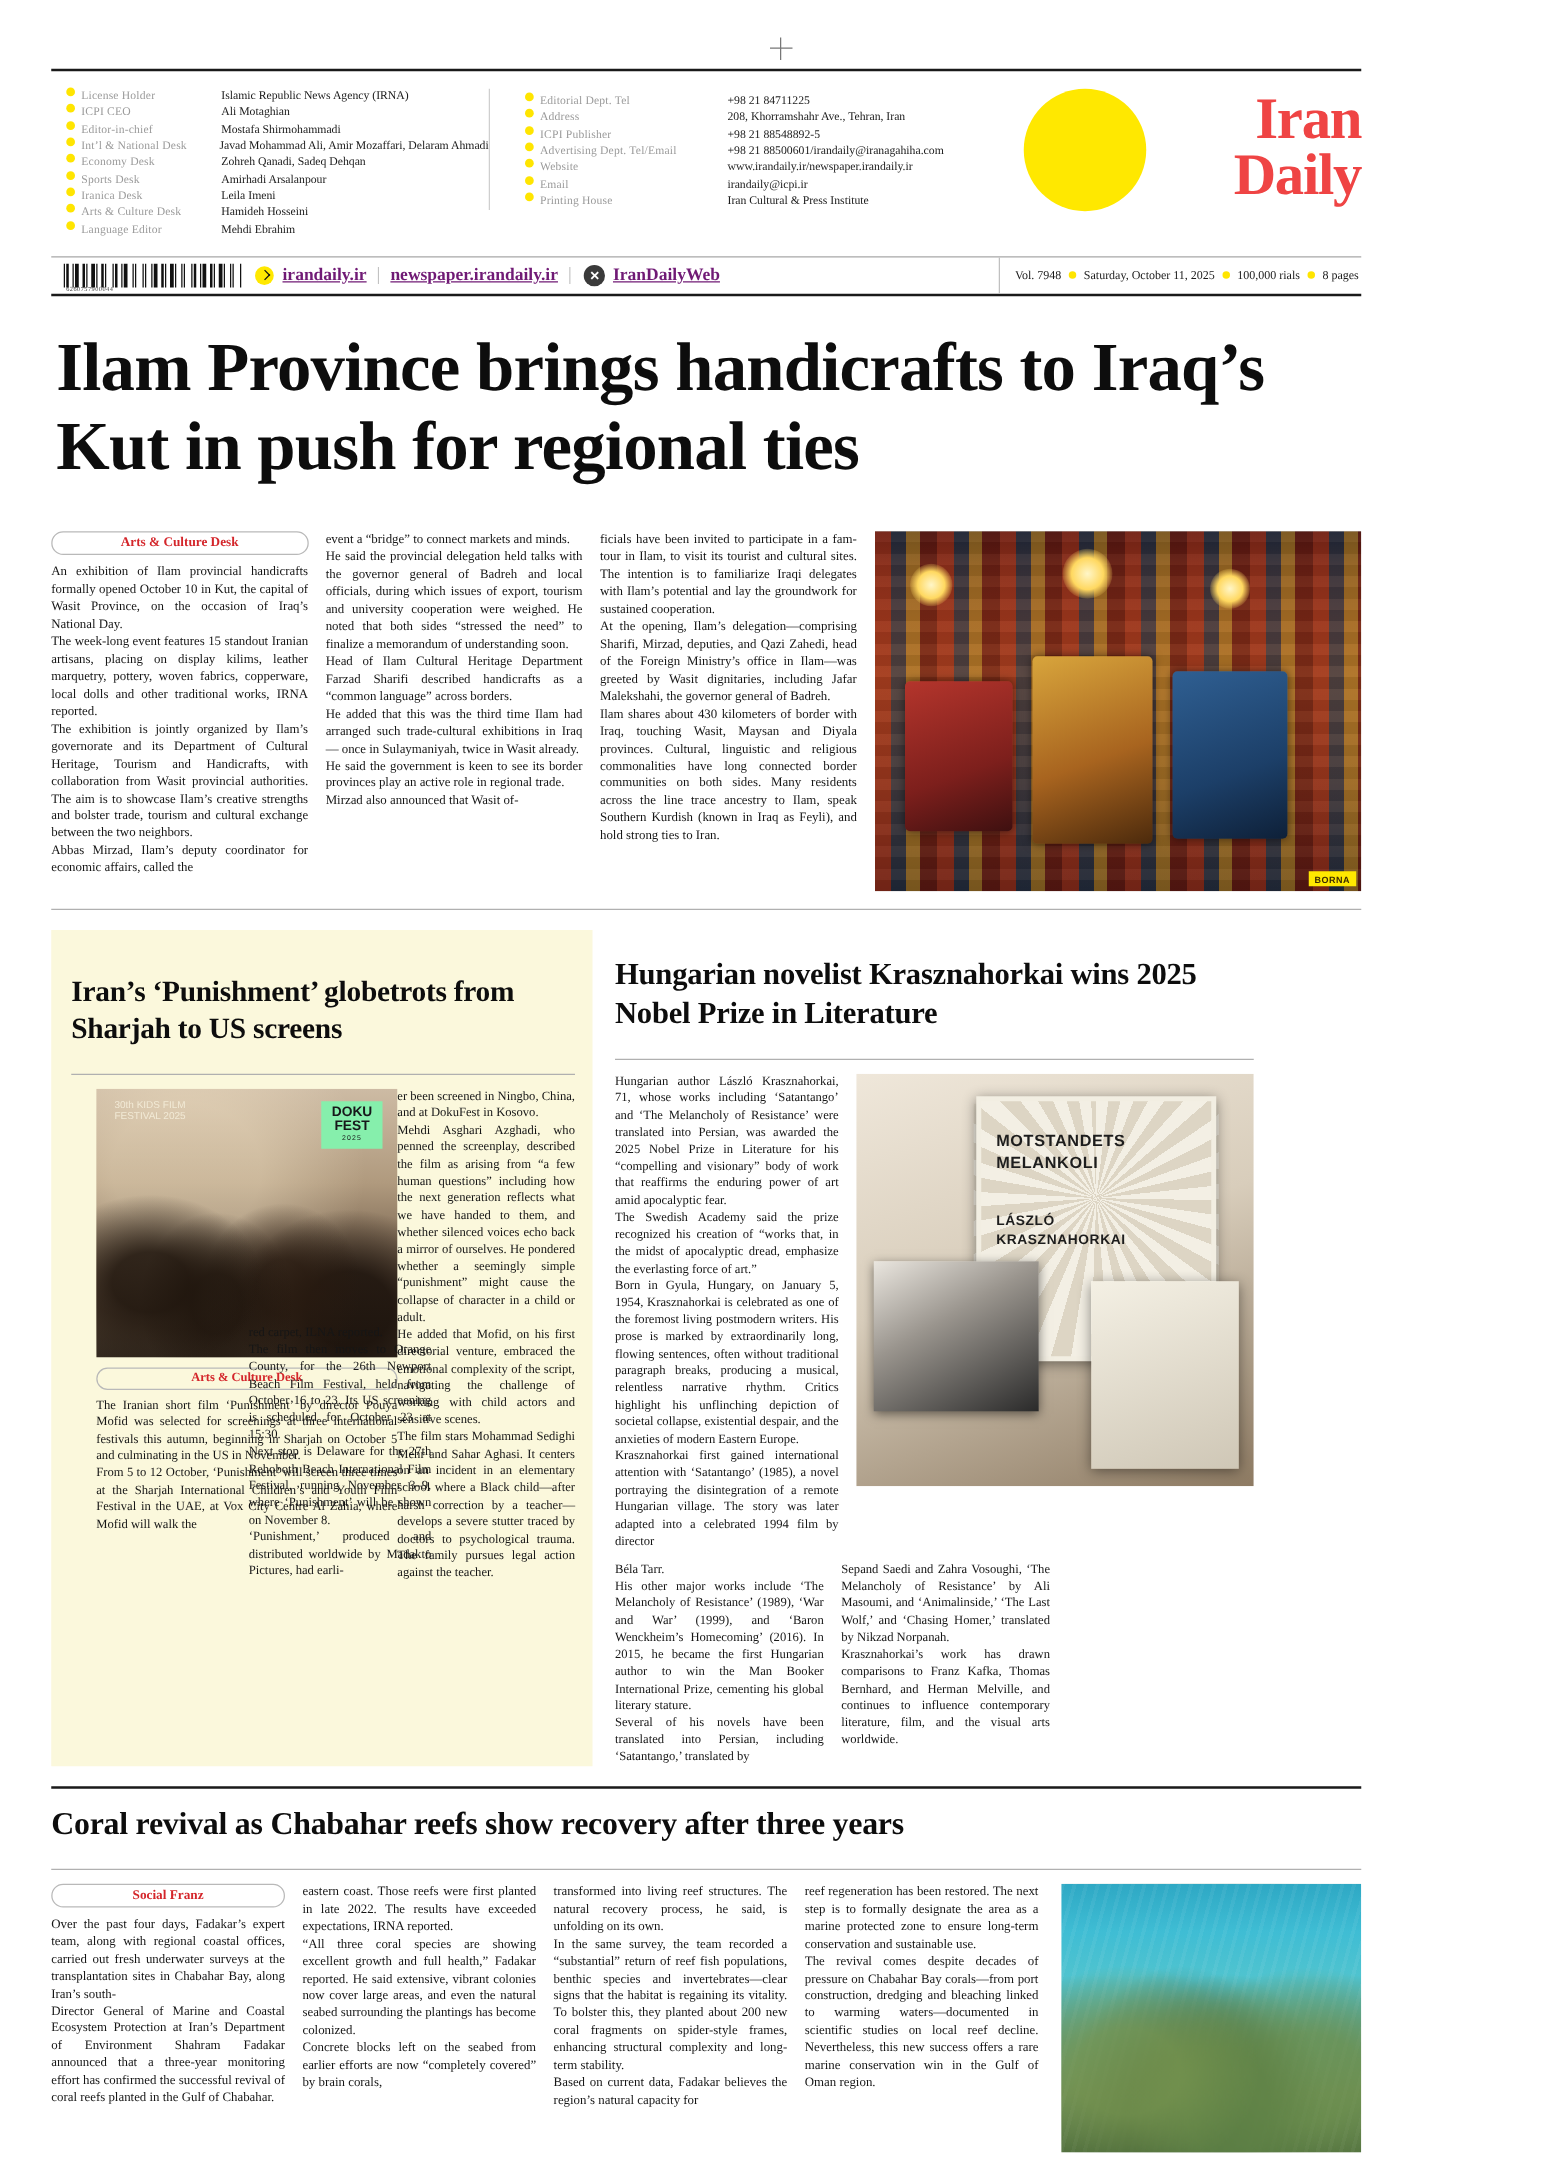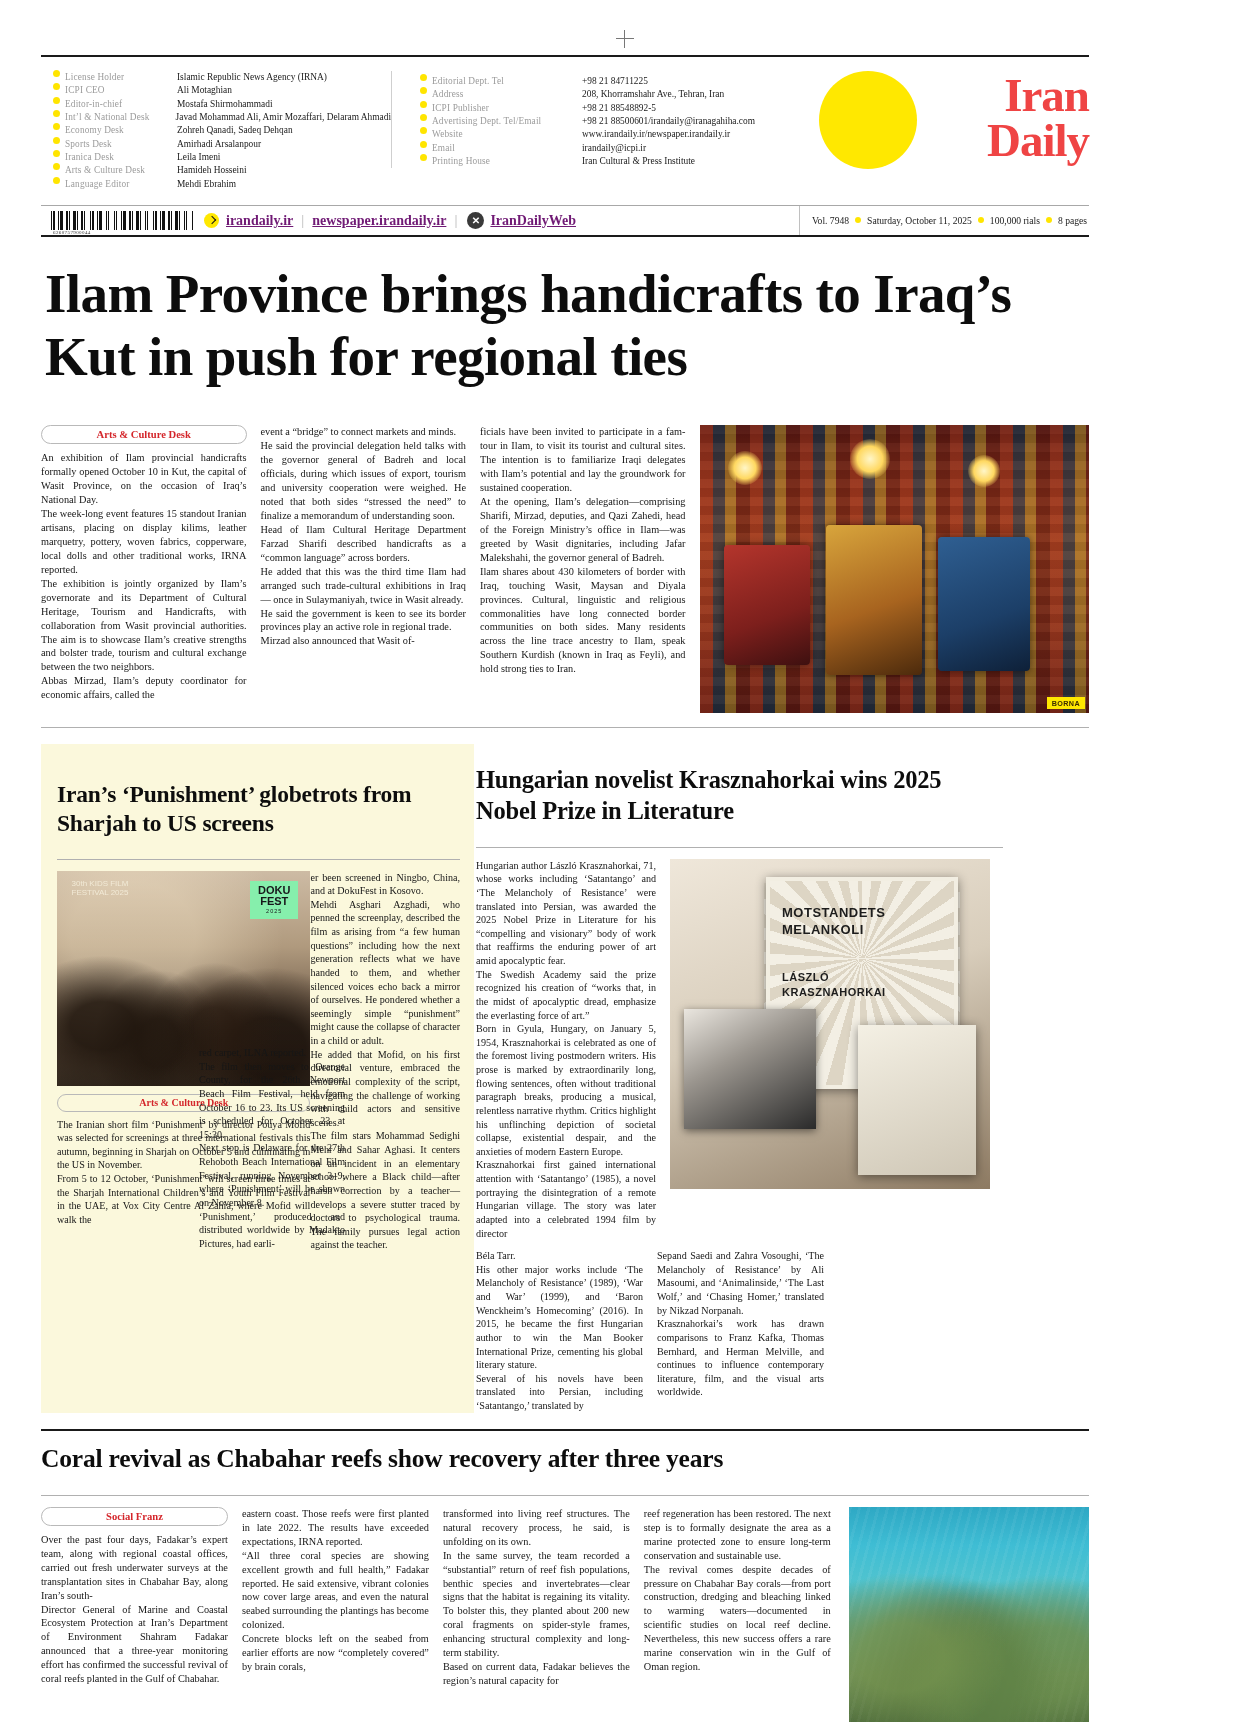--- a/index.html
+++ b/index.html
@@ -153,21 +153,21 @@
     padding:1.5px 5px; letter-spacing:.4px;
     font-family:"Liberation Sans", sans-serif;
   }
   .rule-thin { border-top:1px solid #b0b0b0; margin-top:14px; }
 
   
   .mid { margin-top:16px; display:flex; }
   .mid-left {
     width:433px; background:#fbf8dc; padding:16px 14px 14px 16px;
   }
-  .mid-right { width:529px; padding-left:2px; }
+  .mid-right { width:529px; padding-left:18px; }
   .mid-head {
     font-family:"Liberation Serif", serif;
     font-weight:700; font-size:23.5px; line-height:1.26; color:#0d0d0d;
     letter-spacing:-0.2px;
   }
   .mid-head.right { font-size:24.5px; }
   .mid-rule { border-top:1px solid #b0b0b0; margin:12px 0 11px; }
   .sub-photo { width:100%; height:215px; overflow:hidden; position:relative; }
   p.body.sm { font-size:10.1px; line-height:1.35; }
   .deskbadge.sm { font-size:10px; height:18px; margin:8px 0 6px; }
@@ -494,21 +494,21 @@
   </div>
 
   <div class="rule-thin"></div>
 
   <div class="mid">
 
     <div class="mid-left">
       <h2 class="mid-head">Iran’s ‘Punishment’ globetrots from Sharjah to US screens</h2>
       <div class="mid-rule"></div>
 
-      <div style="display:flex; gap:0;">
+      <div style="display:flex; gap:0;margin-left:20px;">
         <div style="width:288px;">
           <div class="sub-photo">
             <div class="ph cin"></div>
             <div class="laurel" style="left:8px;top:8px;width:70px;">30th
 KIDS FILM
 FESTIVAL
 2025</div>
             <div class="doku">
               <span>DOKU</span>
               <span style="display:block;">FEST</span>

